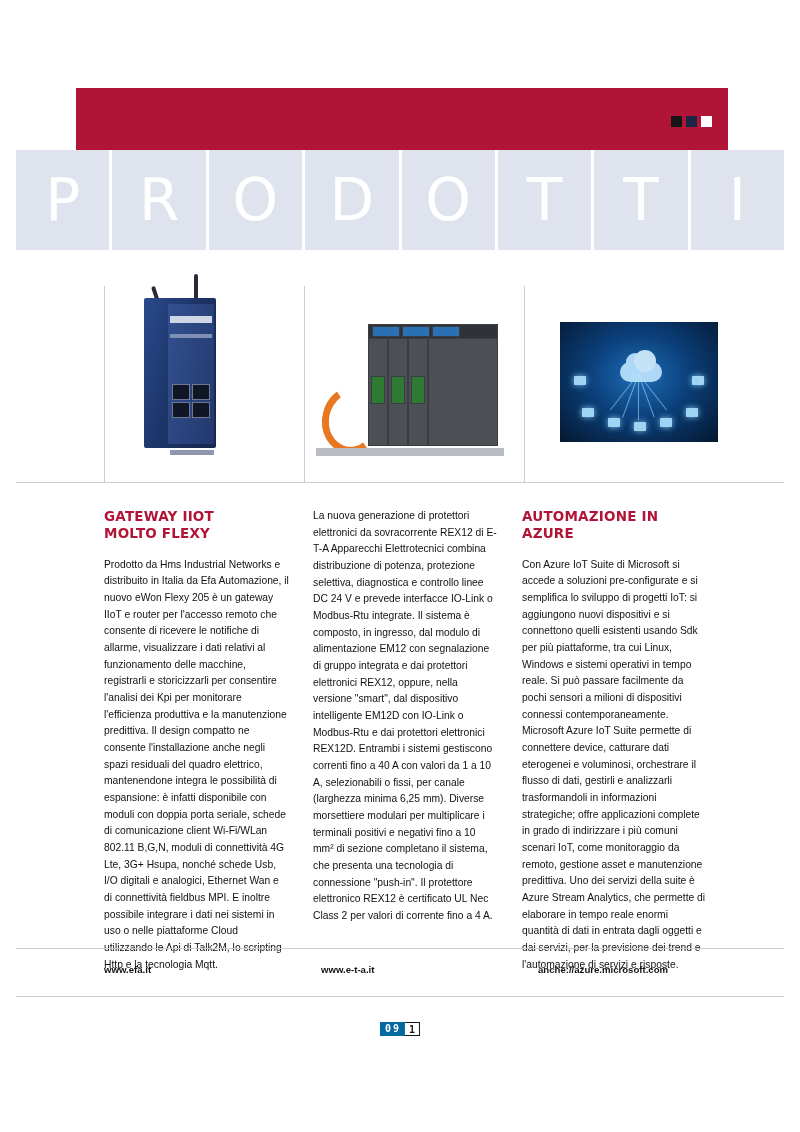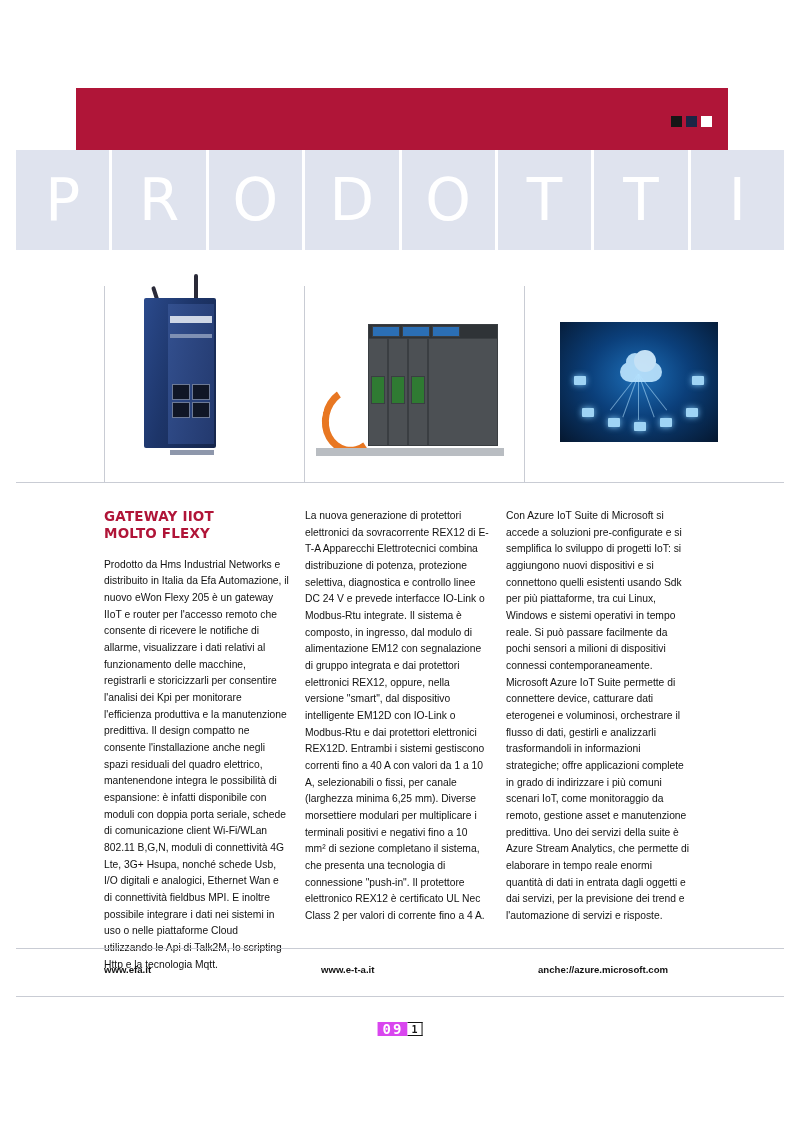--- a/index.html
+++ b/index.html
@@ -170,21 +170,21 @@
     background: #c9ccd4;
   }
 
   
   .columns {
     position: absolute;
     left: 104px;
     top: 508px;
     width: 620px;
     display: flex;
-    gap: 16px;
+    gap: 24px;
   }
   .col { width: 185px; }
   .col h2 {
     margin: 0 0 14px 0;
     font-family: "DejaVu Sans", sans-serif;
     font-size: 13.5px;
     font-weight: 700;
     line-height: 1.28;
     letter-spacing: .2px;
     color: #b01538;
@@ -227,24 +227,24 @@
   .pagenum {
     position: absolute;
     left: 50%;
     transform: translateX(-50%);
     top: 1022px;
     display: flex;
     align-items: stretch;
     height: 14px;
   }
   .pagenum .pn {
-    background: #d946ef;
+    background: #0369a1;
     color: #ffffff;
     font-family: "DejaVu Sans Mono", monospace;
-    font-size: 14px;
+    font-size: 10px;
     font-weight: 700;
     letter-spacing: 2px;
     padding: 1px 4px 1px 5px;
     line-height: 12px;
   }
   .pagenum .pn-last {
     background: #ffffff;
     color: #161616;
     font-family: "DejaVu Sans Mono", monospace;
     font-size: 10px;
@@ -355,20 +355,23 @@
       <span>MOLTO FLEXY</span>
     </h2>
     <p>Prodotto da Hms Industrial Networks e distribuito in Italia da Efa Automazione, il nuovo eWon Flexy 205 è un gateway IIoT e router per l'accesso remoto che consente di ricevere le notifiche di allarme, visualizzare i dati relativi al funzionamento delle macchine, registrarli e storicizzarli per consentire l'analisi dei Kpi per monitorare l'efficienza produttiva e la manutenzione predittiva. Il design compatto ne consente l'installazione anche negli spazi residuali del quadro elettrico, mantenendone integra le possibilità di espansione: è infatti disponibile con moduli con doppia porta seriale, schede di comunicazione client Wi-Fi/WLan 802.11 B,G,N, moduli di connettività 4G Lte, 3G+ Hsupa, nonché schede Usb, I/O digitali e analogici, Ethernet Wan e di connettività fieldbus MPI. E inoltre possibile integrare i dati nei sistemi in uso o nelle piattaforme Cloud utilizzando le Api di Talk2M, lo scripting Http e la tecnologia Mqtt.</p>
   </div>
 
   <div class="col">
     <p>La nuova generazione di protettori elettronici da sovracorrente REX12 di E-T-A Apparecchi Elettrotecnici combina distribuzione di potenza, protezione selettiva, diagnostica e controllo linee DC 24 V e prevede interfacce IO-Link o Modbus-Rtu integrate. Il sistema è composto, in ingresso, dal modulo di alimentazione EM12 con segnalazione di gruppo integrata e dai protettori elettronici REX12, oppure, nella versione "smart", dal dispositivo intelligente EM12D con IO-Link o Modbus-Rtu e dai protettori elettronici REX12D. Entrambi i sistemi gestiscono correnti fino a 40 A con valori da 1 a 10 A, selezionabili o fissi, per canale (larghezza minima 6,25 mm). Diverse morsettiere modulari per multiplicare i terminali positivi e negativi fino a 10 mm² di sezione completano il sistema, che presenta una tecnologia di connessione "push-in". Il protettore elettronico REX12 è certificato UL Nec Class 2 per valori di corrente fino a 4 A.</p>
   </div>
 
   <div class="col">
+    <h2>
+      <span>AUTOMAZIONE IN AZURE</span>
+    </h2>
     <p>Con Azure IoT Suite di Microsoft si accede a soluzioni pre-configurate e si semplifica lo sviluppo di progetti IoT: si aggiungono nuovi dispositivi e si connettono quelli esistenti usando Sdk per più piattaforme, tra cui Linux, Windows e sistemi operativi in tempo reale. Si può passare facilmente da pochi sensori a milioni di dispositivi connessi contemporaneamente. Microsoft Azure IoT Suite permette di connettere device, catturare dati eterogenei e voluminosi, orchestrare il flusso di dati, gestirli e analizzarli trasformandoli in informazioni strategiche; offre applicazioni complete in grado di indirizzare i più comuni scenari IoT, come monitoraggio da remoto, gestione asset e manutenzione predittiva. Uno dei servizi della suite è Azure Stream Analytics, che permette di elaborare in tempo reale enormi quantità di dati in entrata dagli oggetti e dai servizi, per la previsione dei trend e l'automazione di servizi e risposte.</p>
   </div>
 
 </div>
 
 <div class="rule-footer"></div>
 <div class="links">
   <a class="lnk" href="#">www.efa.it</a>
   <a class="lnk" href="#">www.e-t-a.it</a>
   <a class="lnk" href="#">anche://azure.microsoft.com</a>

